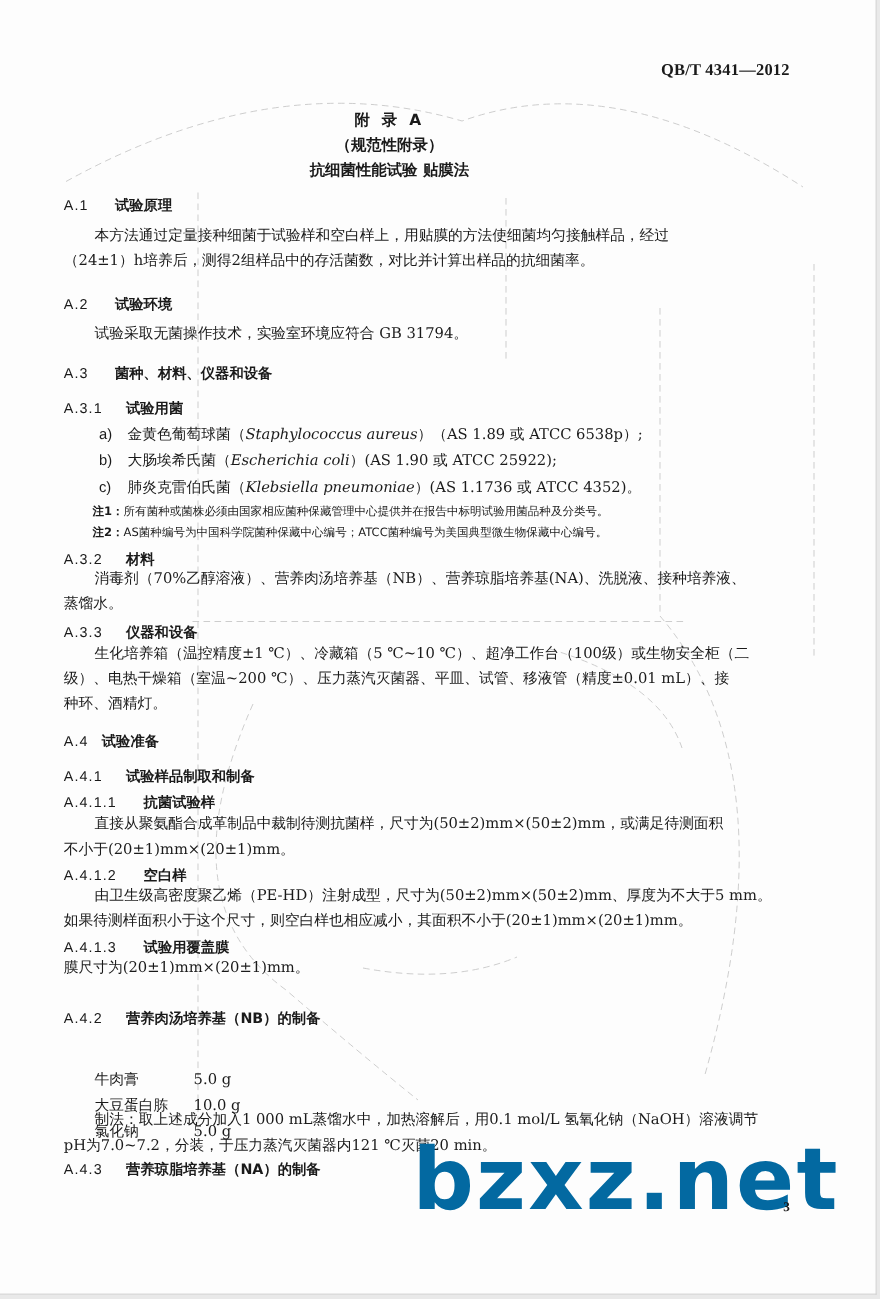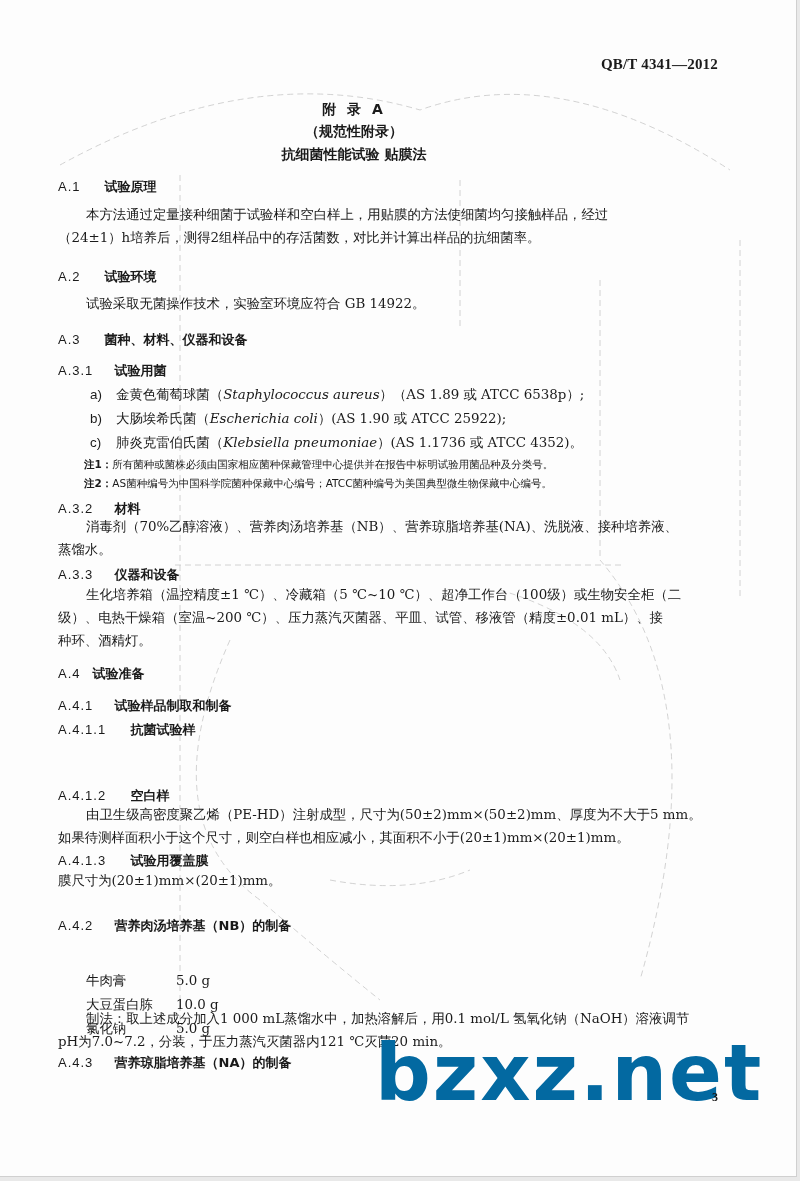--- a/index.html
+++ b/index.html
@@ -68,21 +68,21 @@
   <div class="p" style="top:203px">
     <div class="indent">本方法通过定量接种细菌于试验样和空白样上，用贴膜的方法使细菌均匀接触样品，经过</div>
     <div>（24±1）h培养后，测得2组样品中的存活菌数，对比并计算出样品的抗细菌率。</div>
   </div>
 
   <div class="h" style="top:268px">
     <span class="num" style="width:42px">A.2</span>
     <span>试验环境</span>
   </div>
   <div class="p" style="top:292px">
-    <div class="indent">试验采取无菌操作技术，实验室环境应符合 GB 14922。</div>
+    <div class="indent">试验采取无菌操作技术，实验室环境应符合 GB 31794。</div>
   </div>
 
   <div class="h" style="top:331px">
     <span class="num" style="width:42px">A.3</span>
     <span>菌种、材料、仪器和设备</span>
   </div>
 
   <div class="h" style="top:362px">
     <span class="num" style="width:52px">A.3.1</span>
     <span>试验用菌</span>
@@ -129,20 +129,24 @@
 
   <div class="h" style="top:697px">
     <span class="num" style="width:52px">A.4.1</span>
     <span>试验样品制取和制备</span>
   </div>
 
   <div class="h" style="top:721px">
     <span class="num" style="width:68px">A.4.1.1</span>
     <span>抗菌试验样</span>
   </div>
+  <div class="p" style="top:738px">
+    <div class="indent">直接从聚氨酯合成革制品中裁制待测抗菌样，尺寸为(50±2)mm×(50±2)mm，或满足待测面积</div>
+    <div>不小于(20±1)mm×(20±1)mm。</div>
+  </div>
 
   <div class="h" style="top:787px">
     <span class="num" style="width:68px">A.4.1.2</span>
     <span>空白样</span>
   </div>
   <div class="p" style="top:803px">
     <div class="indent">由卫生级高密度聚乙烯（PE-HD）注射成型，尺寸为(50±2)mm×(50±2)mm、厚度为不大于5 mm。</div>
     <div>如果待测样面积小于这个尺寸，则空白样也相应减小，其面积不小于(20±1)mm×(20±1)mm。</div>
   </div>
 

